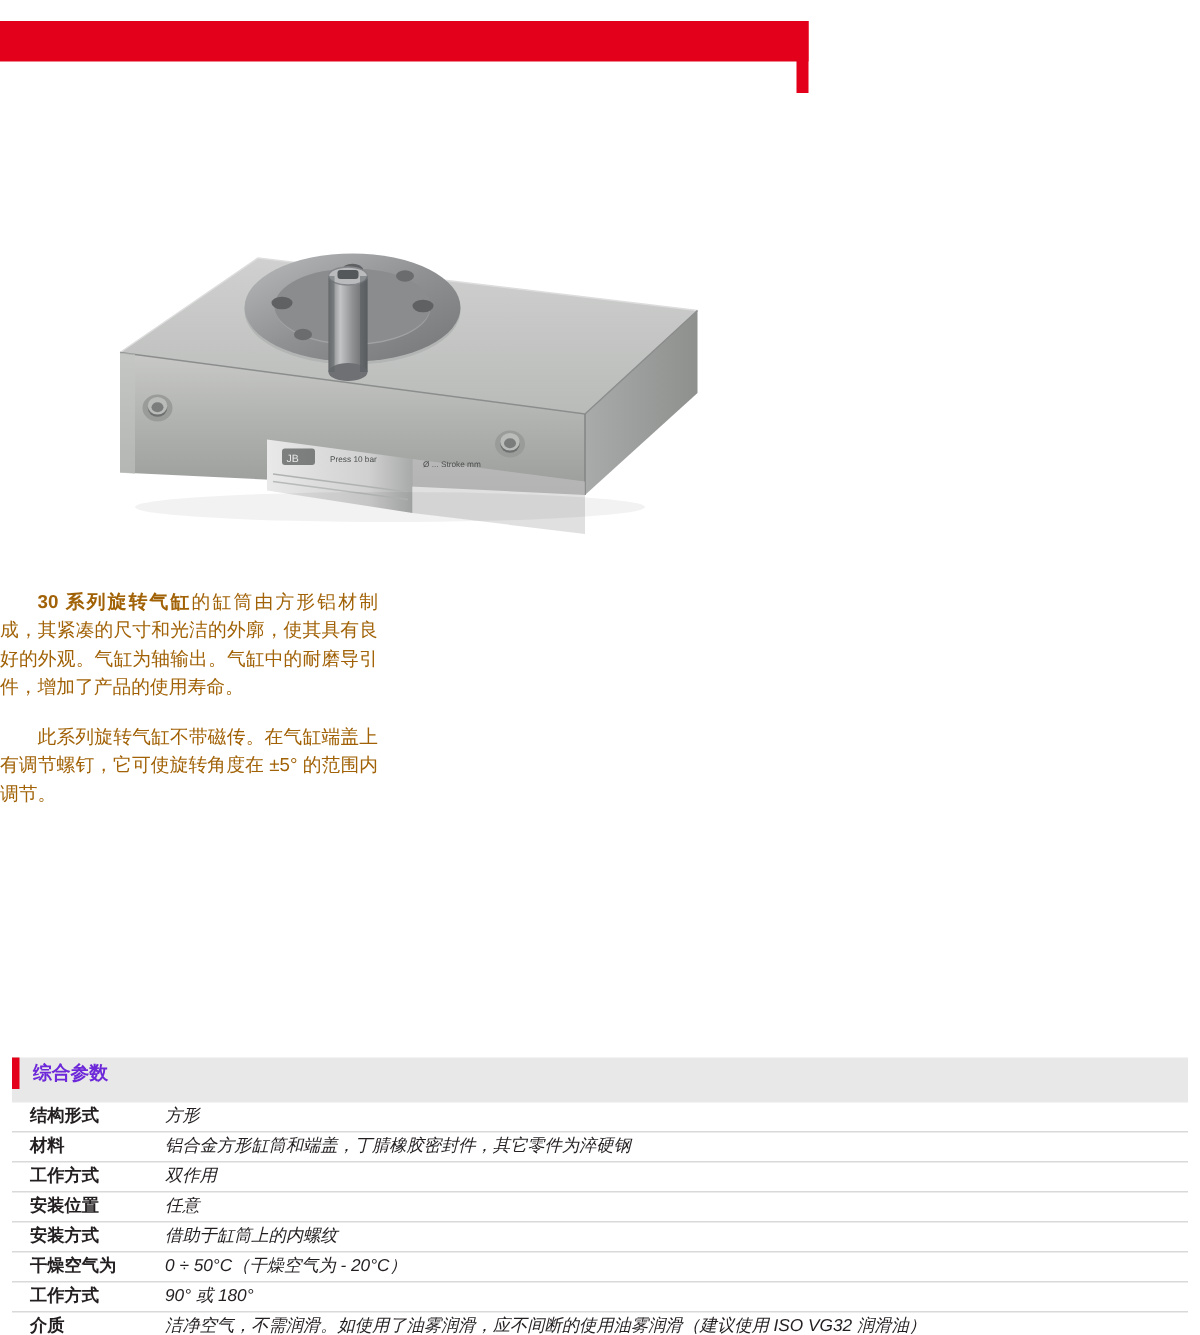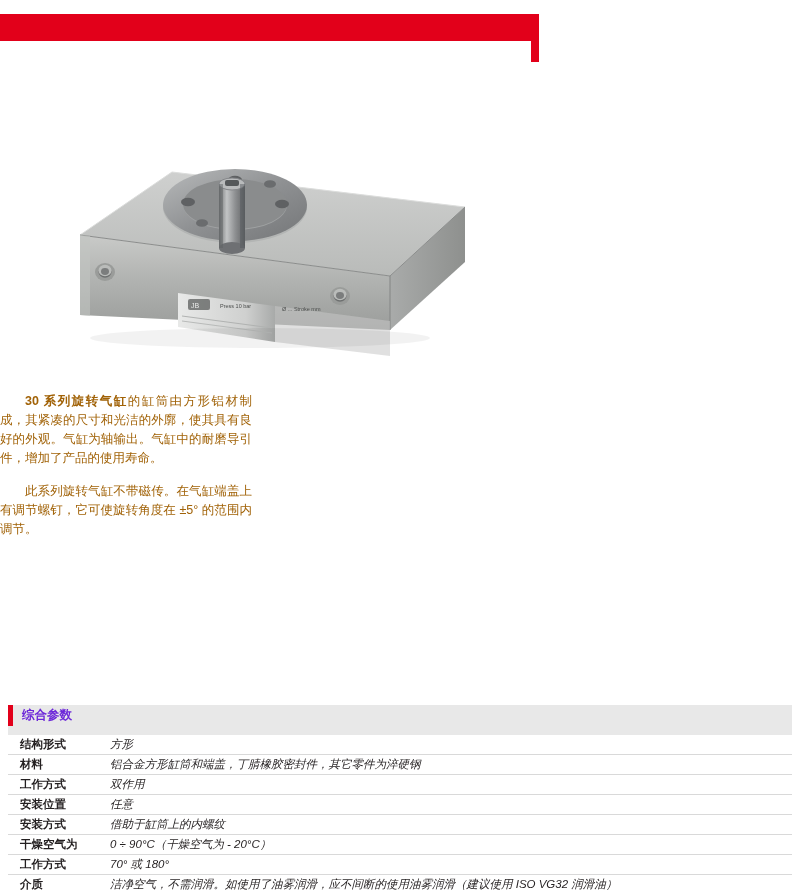--- a/index.html
+++ b/index.html
@@ -231,25 +231,25 @@
       <tr>
         <td class="k">安装位置</td>
         <td class="v">任意</td>
       </tr>
       <tr>
         <td class="k">安装方式</td>
         <td class="v">借助于缸筒上的内螺纹</td>
       </tr>
       <tr>
         <td class="k">干燥空气为</td>
-        <td class="v">0 ÷ 90°C（干燥空气为 - 20°C）</td>
+        <td class="v">0 ÷ 50°C（干燥空气为 - 20°C）</td>
       </tr>
       <tr>
         <td class="k">工作方式</td>
-        <td class="v">70° 或 180°</td>
+        <td class="v">90° 或 180°</td>
       </tr>
       <tr>
         <td class="k">介质</td>
         <td class="v">洁净空气，不需润滑。如使用了油雾润滑，应不间断的使用油雾润滑（建议使用 ISO VG32 润滑油）</td>
       </tr>
     </tbody>
   </table>
 </div>
 
 </body></html>

